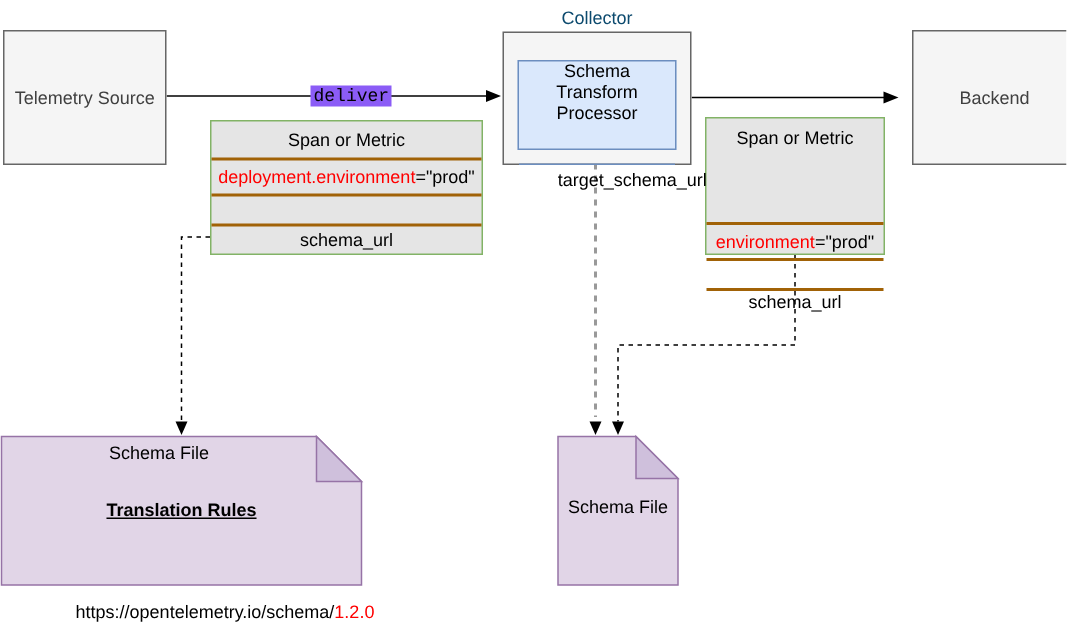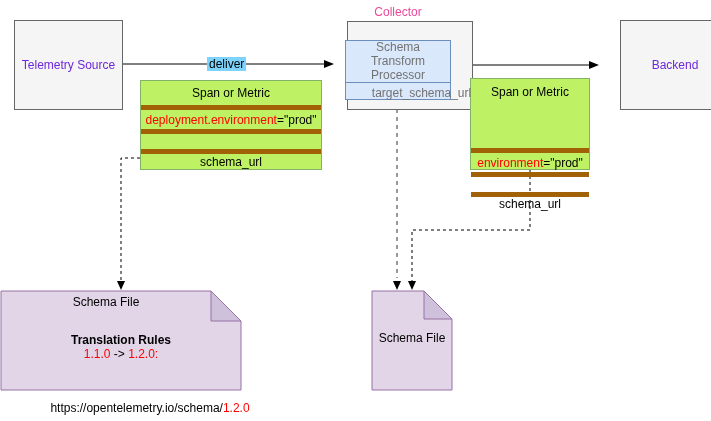--- a/index.html
+++ b/index.html
@@ -5,50 +5,50 @@
   html,body{margin:0;padding:0;background:#ffffff;}
   #canvas{
     position:relative;width:711px;height:421px;background:#ffffff;
     font-family:"Liberation Sans","DejaVu Sans",sans-serif;
     font-size:12px;color:#333333;overflow:hidden;
   }
   #edge-layer{position:absolute;left:0;top:0;width:711px;height:421px;z-index:0;}
   .abs{position:absolute;box-sizing:border-box;}
   .graybox{
     background:#f5f5f5;border:1px solid #666666;z-index:1;
-    display:flex;align-items:center;justify-content:center;text-align:center;color:#6d28d9;margin-left:12px;
+    display:flex;align-items:center;justify-content:center;text-align:center;color:#404040;
   }
   .record{
-    background:#bef264;border:1px solid #82b366;z-index:1;
+    background:#e5e5e5;border:1px solid #82b366;z-index:1;
     display:flex;flex-direction:column;color:#000000;
   }
   .record .row{
     display:flex;align-items:center;justify-content:center;text-align:center;
     box-sizing:border-box;
   }
-  .record .row + .row{border-top:5px solid #a16207;}
+  .record .row + .row{border-top:2px solid #a16207;}
   .bluebox{
     background:#dae8fc;border:1px solid #6c8ebf;z-index:2;
-    display:flex;flex-direction:column;color:#737373;
+    display:flex;flex-direction:column;color:#000000;gap:27px;
   }
   .bluebox .title{
     flex:0 0 39px;display:flex;align-items:center;justify-content:center;
     text-align:center;line-height:1.15;padding:0 2px;
   }
   .bluebox .subrow{
     flex:0 0 20px;border-top:1px solid #6c8ebf;display:flex;
     align-items:center;justify-content:center;text-align:center;white-space:nowrap;padding-left:47px;
   }
-  .floatlabel{z-index:2;text-align:center;color:#ec4899;}
+  .floatlabel{z-index:2;text-align:center;color:#0c4a6e;}
   .deliver-label{
-    z-index:2;background:#7dd3fc;padding:0 2px;color:#000000;
+    z-index:2;background:#8b5cf6;padding:0 2px;color:#000000;font-family:Liberation Mono, monospace;
   }
   .doc-text{z-index:2;text-align:center;color:#000000;}
   .red{color:#ff0000;}
-  .bold{font-weight:bold;}
+  .bold{font-weight:bold;text-decoration:underline;}
   .url-line{z-index:2;text-align:center;white-space:nowrap;color:#000000;}
 </style>
 </head>
 <body>
 
 <div id="canvas">
 
   <svg id="edge-layer" width="711" height="421" viewBox="0 0 711 421">
 
     <g>
@@ -122,21 +122,20 @@
       <span class="red">environment</span>
         <span>="prod"</span>
     </div>
     <div class="row" style="flex:0 0 20px;"></div>
     <div class="row" style="flex:1;">schema_url</div>
   </div>
 
   <div class="abs doc-text" style="left:1px;top:295px;width:210px;">Schema File</div>
   <div class="abs doc-text" style="left:1px;top:333px;width:240px;line-height:14px;">
     <div class="bold">Translation Rules</div>
-    <div><span class="red">1.1.0</span><span> -&gt; </span><span class="red">1.2.0:</span></div>
   </div>
 
   <div class="abs doc-text" style="left:372px;top:331px;width:80px;">Schema File</div>
 
   <div class="abs url-line" style="left:1px;top:401px;width:246px;margin-left:26px;">
     <span>https://opentelemetry.io/schema/</span><span class="red">1.2.0</span>
   </div>
 
 </div>
 

